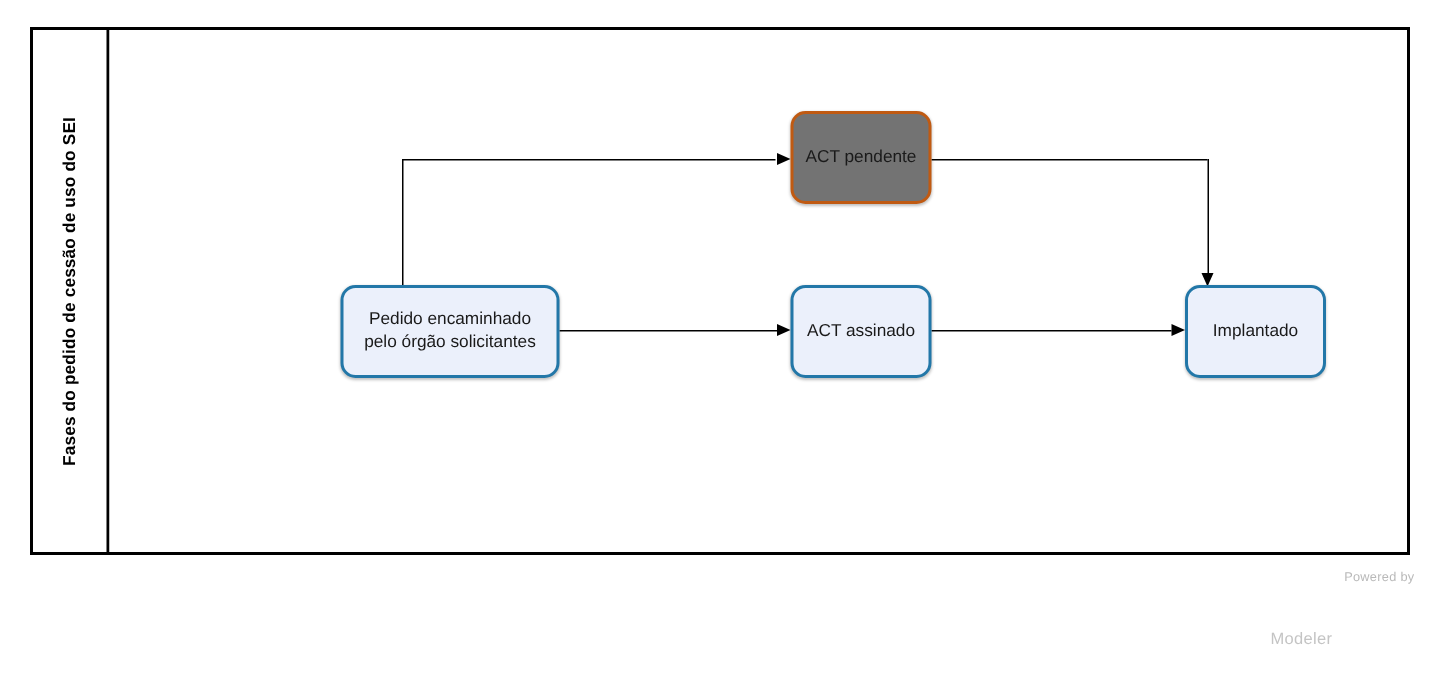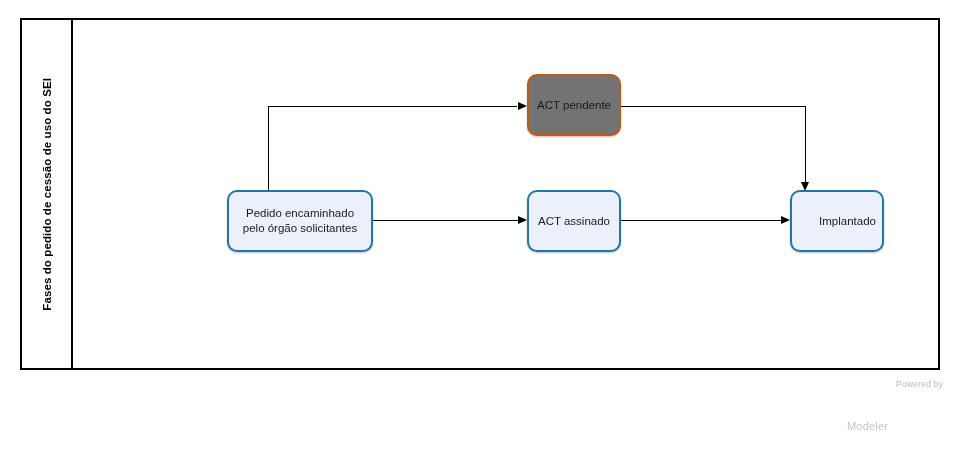--- a/index.html
+++ b/index.html
@@ -79,21 +79,21 @@
   .task.orange {
     background: #737373;
     border: 2px solid #c05a12;
     box-shadow: 0 1px 2px rgba(0,0,0,0.25);
   }
   .task span { display: block; padding: 0 6px; }
 
   #task-pedido    { left: 154px; top: 170px; width: 146px; height: 62px; }
   #task-act-pend  { left: 454px; top: 54px;  width: 94px;  height: 62px; }
   #task-act-assin { left: 454px; top: 170px; width: 94px;  height: 62px; }
-  #task-implant   { left: 717px; top: 170px; width: 94px;  height: 62px; justify-content: flex-end; }
+  #task-implant   { left: 717px; top: 170px; width: 94px;  height: 62px; }
 
   
   .conn { position: absolute; z-index: 2; }
   .conn.h { height: 0; border-top: 1.4px solid #000000; }
   .conn.v { width: 0; border-left: 1.4px solid #000000; }
 
   .arrow-head {
     position: absolute;
     width: 0; height: 0;
     z-index: 3;

